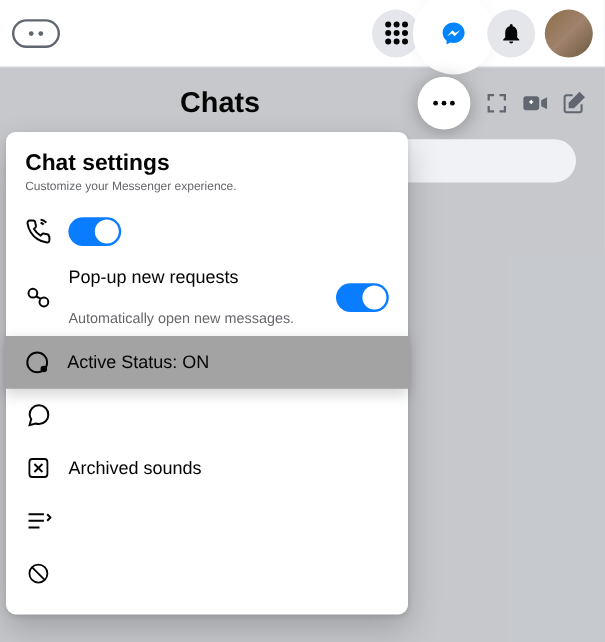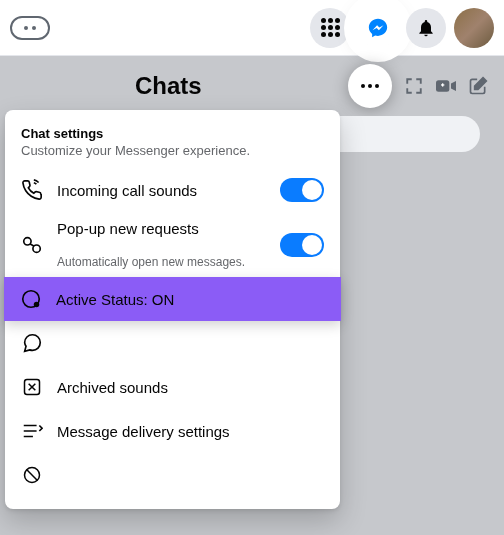--- a/index.html
+++ b/index.html
@@ -7,40 +7,40 @@
 .topbar{position:absolute;top:0;left:0;right:0;height:56px;background:#fff;border-bottom:1px solid #e4e6eb;display:flex;align-items:center;justify-content:space-between;padding:0 10px}
 .game-pill{width:40px;height:24px;border:2px solid #606770;border-radius:14px;display:flex;align-items:center;justify-content:center;gap:4px}
 .game-pill span{width:4px;height:4px;border-radius:50%;background:#606770}
 .top-icons{display:flex;align-items:center;gap:8px}
 .icon-circle{width:40px;height:40px;border-radius:50%;background:#e4e6eb;display:flex;align-items:center;justify-content:center;cursor:pointer}
 .icon-circle.highlight{background:#fff;box-shadow:0 0 0 14px #fff,0 2px 20px rgba(0,0,0,.35)}
 .icon-circle.highlight svg{fill:#0084ff}
 .avatar{width:40px;height:40px;border-radius:50%;background:linear-gradient(135deg,#8b6f47 0%,#a0826d 50%,#6b5a3e 100%)}
 .grid-icon{display:grid;grid-template-columns:repeat(3,5px);grid-template-rows:repeat(3,5px);gap:2px}
 .grid-icon span{background:#050505;border-radius:50%}
-.secondbar{position:absolute;top:56px;left:119px;right:0;height:60px;display:flex;align-items:center;justify-content:space-between;padding:0 16px}
+.secondbar{position:absolute;top:56px;left:134px;right:0;height:60px;display:flex;align-items:center;justify-content:space-between;padding:0 16px}
 .chats-title{font-size:24px;font-weight:700;color:#050505}
 .action-icons{display:flex;align-items:center;gap:12px}
 .more-circle{width:44px;height:44px;border-radius:50%;background:#fff;box-shadow:0 2px 16px rgba(0,0,0,.3);display:flex;align-items:center;justify-content:center;cursor:pointer}
 .dots{display:flex;gap:3px}
 .dots span{width:4px;height:4px;border-radius:50%;background:#050505}
 .action-icon{width:20px;height:20px;display:flex;align-items:center;justify-content:center;cursor:pointer;color:#606770}
 .searchbar{position:absolute;top:116px;left:150px;right:24px;height:36px;background:#f0f2f5;border-radius:50px}
 .chat-list{position:absolute;top:164px;left:150px;right:12px}
 .chat-row{display:flex;align-items:center;gap:12px;padding:8px 8px;border-radius:8px}
 .chat-av{width:56px;height:56px;border-radius:50%;background:linear-gradient(135deg,#d4a574,#c9915f);flex-shrink:0}
 .chat-text{flex:1;min-width:0;overflow:hidden}
 .chat-name{font-size:15px;font-weight:500;color:#050505;white-space:nowrap;overflow:hidden;text-overflow:ellipsis}
 .chat-sub{font-size:13px;color:#65676b;white-space:nowrap;overflow:hidden;text-overflow:ellipsis;display:flex;gap:4px}
 .panel{position:absolute;top:110px;left:5px;width:335px;background:#fff;border-radius:8px;box-shadow:0 12px 28px rgba(0,0,0,.2),0 2px 4px rgba(0,0,0,.1);padding:12px 0}
 .panel-head{padding:4px 16px 10px}
-.panel-title{font-size:13px;font-weight:600;color:#050505}
-.panel-sub{font-size:13px;color:#65676b;margin-top:2px}
+.panel-title{font-size:19px;font-weight:600;color:#050505}
+.panel-sub{font-size:10px;color:#65676b;margin-top:2px}
 .panel-item{display:flex;align-items:center;gap:14px;padding:8px 16px;cursor:pointer;min-height:44px}
-.panel-item.highlighted{background:#8b5cf6;box-shadow:0 4px 12px rgba(0,0,0,.18);margin:0 -1px}
+.panel-item.highlighted{background:#a3a3a3;box-shadow:0 4px 12px rgba(0,0,0,.18);margin:0 -1px}
 .panel-icon{width:22px;height:22px;display:flex;align-items:center;justify-content:center;flex-shrink:0}
 .panel-item-text{flex:1}
 .panel-item-label{font-size:15px;color:#050505}
 .panel-item-sub{font-size:12px;color:#65676b;margin-top:18px}
 .toggle{width:44px;height:24px;border-radius:12px;background:#0a7cff;position:relative;flex-shrink:0;cursor:pointer}
 .toggle::after{content:"";position:absolute;right:2px;top:2px;width:20px;height:20px;border-radius:50%;background:#fff}
 .overlay{position:absolute;inset:0;background:rgba(120,124,130,.35);pointer-events:none}
 svg{display:block}
 </style>
 </head>
@@ -159,23 +159,20 @@
     <div class="panel-sub">Customize your Messenger experience.</div>
   </div>
 
   <div class="panel-item">
     <div class="panel-icon">
       <svg width="22" height="22" viewBox="0 0 24 24" fill="none" stroke="#050505" stroke-width="1.8">
           <path d="M22 16.9v3a2 2 0 0 1-2.2 2 19.8 19.8 0 0 1-8.6-3.1 19.5 19.5 0 0 1-6-6A19.8 19.8 0 0 1 2.1 4.2 2 2 0 0 1 4.1 2h3a2 2 0 0 1 2 1.7c.1.9.3 1.8.6 2.6a2 2 0 0 1-.5 2.1L8 9.6a16 16 0 0 0 6 6l1.2-1.2a2 2 0 0 1 2.1-.5c.8.3 1.7.5 2.6.6a2 2 0 0 1 1.7 2z"></path>
           <path d="M14 4c1 .3 2 .8 2.8 1.6M14 1c2 .4 3.8 1.4 5.2 2.8"></path>
         </svg>
     </div>
-    <div class="panel-item-text">
-        <div class="panel-item-label">Incoming call sounds</div>
-      </div>
     <div class="toggle"></div>
   </div>
 
 
   <div class="panel-item">
     <div class="panel-icon">
       <svg width="22" height="22" viewBox="0 0 24 24" fill="none" stroke="#050505" stroke-width="1.8">
           <circle cx="7" cy="8" r="4"></circle>
           <circle cx="17" cy="16" r="4"></circle>
           <path d="M10 11l4 2"></path>
@@ -219,23 +216,20 @@
         <div class="panel-item-label">Archived sounds</div>
       </div>
   </div>
 
   <div class="panel-item">
     <div class="panel-icon">
       <svg width="22" height="22" viewBox="0 0 24 24" fill="none" stroke="#050505" stroke-width="1.8">
           <path d="M3 6h14M3 12h14M3 18h10M20 6l3 3-3 3"></path>
         </svg>
     </div>
-    <div class="panel-item-text">
-        <div class="panel-item-label">Message delivery settings</div>
-      </div>
   </div>
 
   <div class="panel-item">
     <div class="panel-icon">
       <svg width="20" height="20" viewBox="0 0 24 24" fill="none" stroke="#050505" stroke-width="1.8">
           <circle cx="12" cy="12" r="9"></circle>
           <path d="M5.5 5.5l13 13"></path>
         </svg>
     </div>
   </div>

